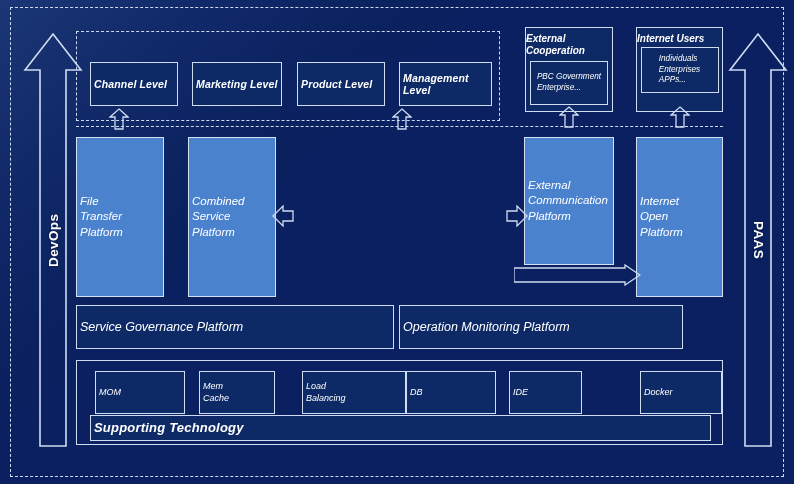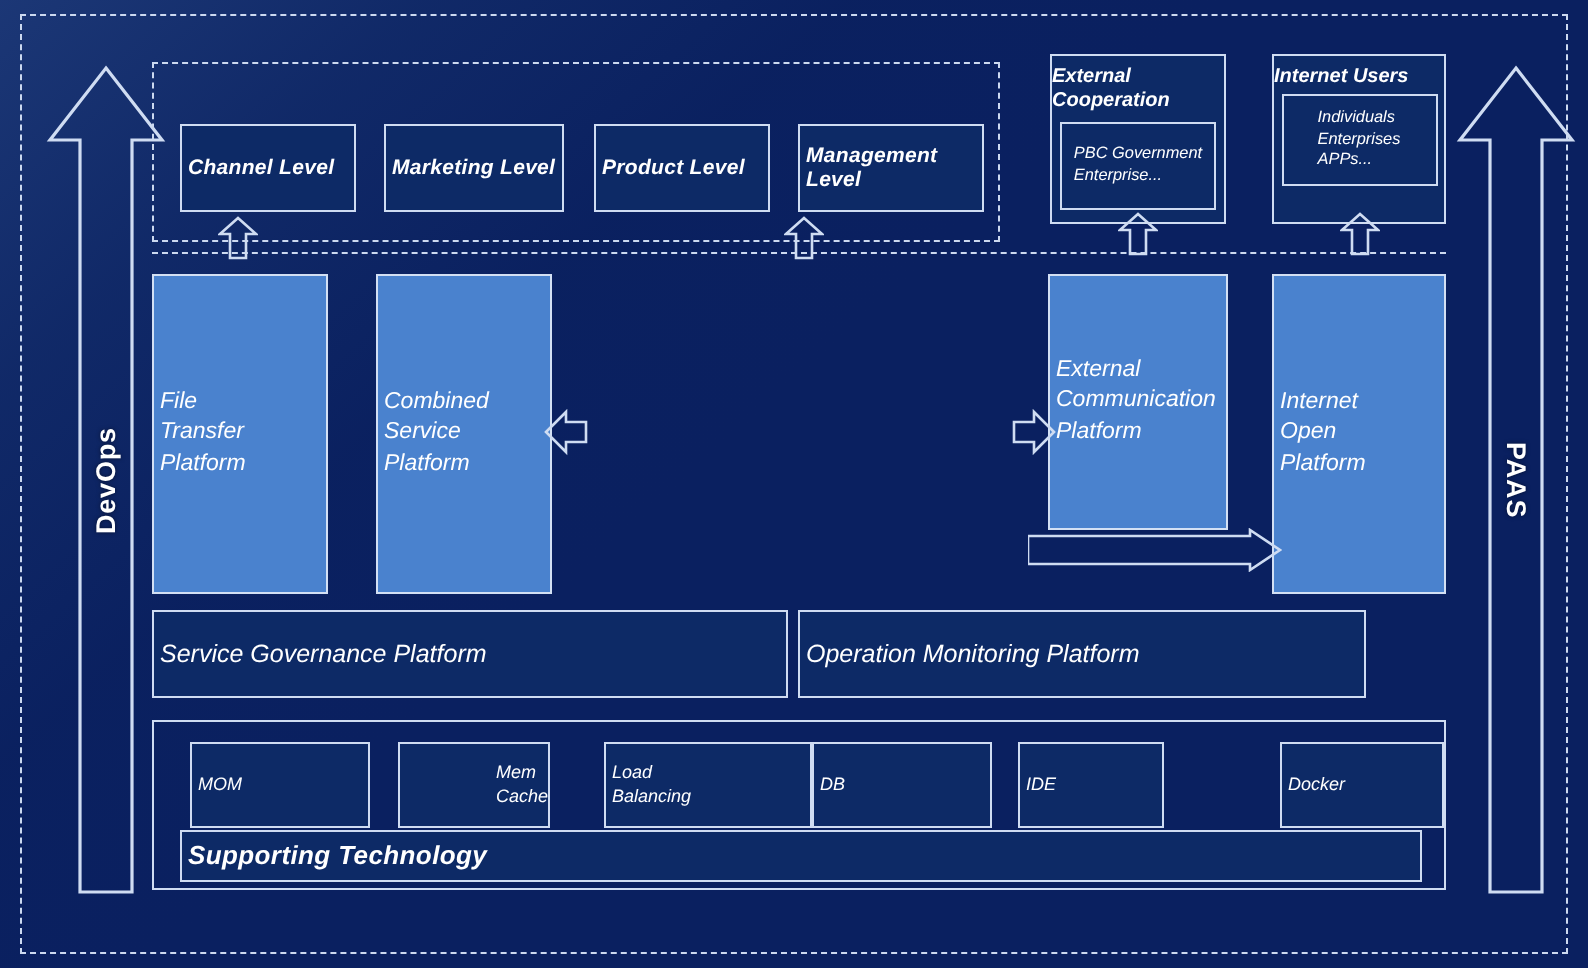--- a/index.html
+++ b/index.html
@@ -182,21 +182,21 @@
   }
   .tech {
     top: 371px;
     height: 43px;
     font-size: 9px;
     font-weight: 500;
     line-height: 1.3;
     white-space: pre-line;
   }
   #tech-0 { left: 95px;  width: 90px; }
-  #tech-1 { left: 199px; width: 76px; padding-left: 45px; }
+  #tech-1 { left: 199px; width: 76px; }
   #tech-2 { left: 302px; width: 104px; }
   #tech-3 { left: 406px; width: 90px; }
   #tech-4 { left: 509px; width: 73px; }
   #tech-5 { left: 640px; width: 82px; }
 
   #support-bar {
     left: 90px; top: 415px;
     width: 621px; height: 26px;
     font-size: 13px;
     font-weight: bold;

